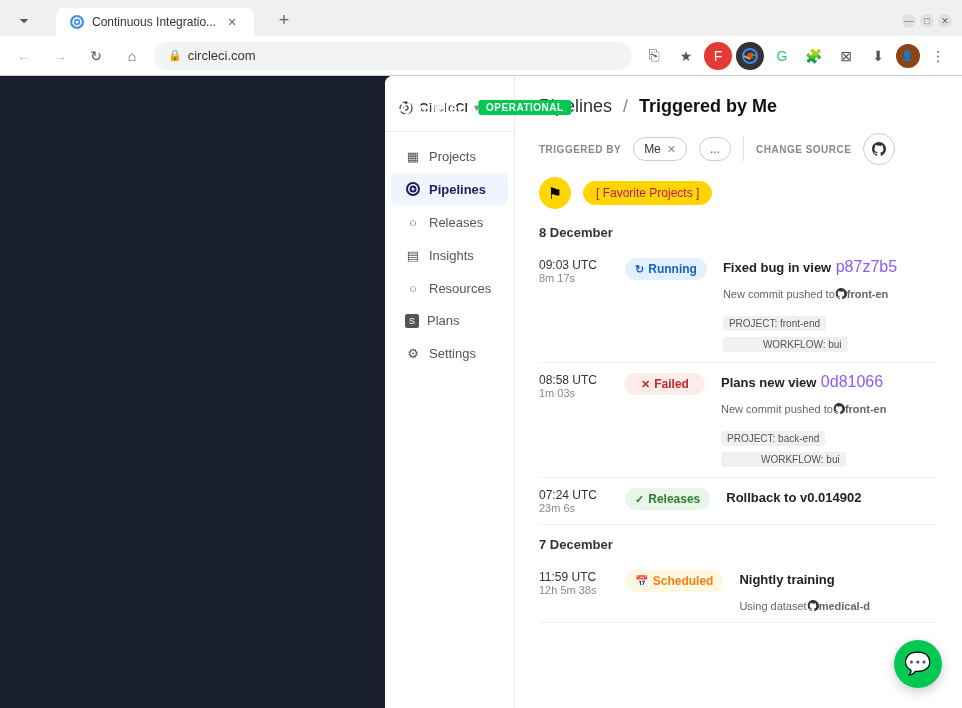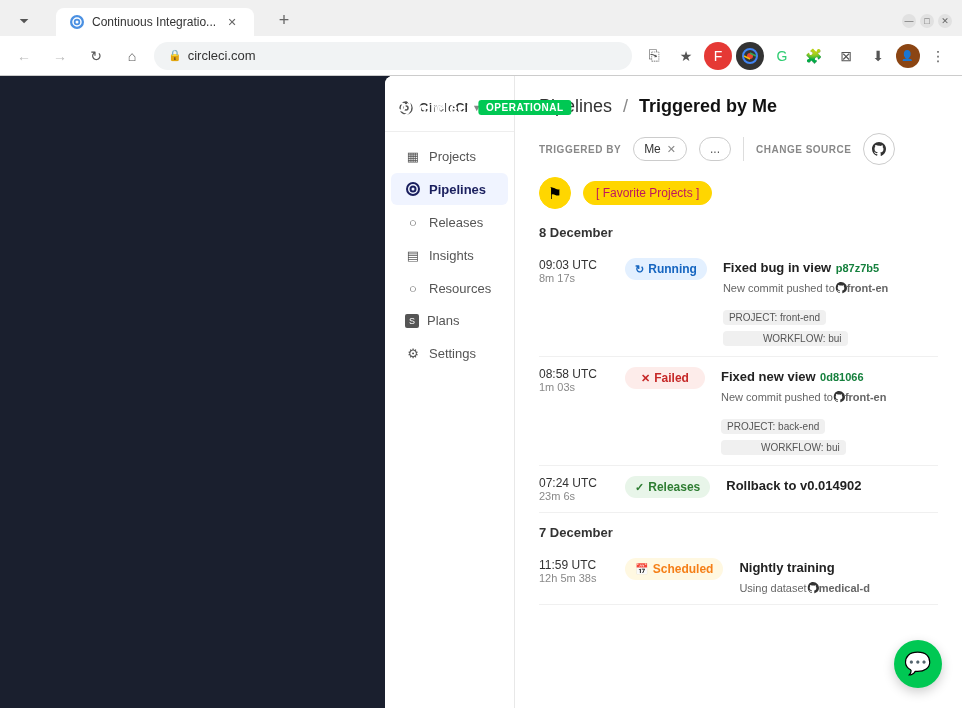--- a/index.html
+++ b/index.html
@@ -81,22 +81,22 @@
     .pipeline-time .elapsed { font-size: 11px; color: #888; }
     .pipeline-status { flex-shrink: 0; }
     .status-pill { display: flex; align-items: center; gap: 4px; border-radius: 20px; padding: 4px 10px; font-size: 12px; font-weight: 600; min-width: 80px; justify-content: center; }
     .status-running { background: #e3f0ff; color: #1565c0; }
     .status-failed { background: #fdecea; color: #c62828; }
     .status-success { background: #e8f5e9; color: #2e7d32; }
     .status-scheduled { background: #fff8e1; color: #f57f17; }
     .status-icon { font-size: 11px; }
     .pipeline-info { flex: 1; min-width: 0; }
     .pipeline-title { font-size: 13px; font-weight: 600; color: #222; }
-    .pipeline-hash { font-size: 11px; color: #15803d; font-weight: 700; }
-    .pipeline-meta { font-size: 11px; color: #666; margin-top: 6px; display: flex; align-items: center; gap: 0; }
+    .pipeline-hash { font-size: 16px; color: #8b5cf6; font-weight: 400; }
+    .pipeline-meta { font-size: 11px; color: #666; margin-top: 12px; display: flex; align-items: center; gap: 0; }
     .pipeline-tags { margin-top: 16px; display: flex; gap: 6px; flex-wrap: wrap; }
     .pipeline-tag { background: #f0f0f0; border-radius: 4px; padding: 2px 6px; font-size: 10px; color: #555; }
     .tag-project { color: #555; }
     .tag-workflow { color: #555; padding-left: 40px; }
 
     
     .chat-btn { position: fixed; bottom: 20px; right: 20px; width: 48px; height: 48px; border-radius: 50%; background: #00c853; display: flex; align-items: center; justify-content: center; color: white; font-size: 22px; cursor: pointer; box-shadow: 0 4px 12px rgba(0,0,0,0.2); z-index: 100; }
 
     
     .content::-webkit-scrollbar { width: 4px; }
@@ -299,21 +299,21 @@
         <div class="elapsed">1m 03s</div>
       </div>
       <div class="pipeline-status">
         <div class="status-pill status-failed">
           <span class="status-icon">✕</span>
           <span>Failed</span>
         </div>
       </div>
       <div class="pipeline-info">
         <div>
-          <span class="pipeline-title">Fixed new view</span>
+          <span class="pipeline-title">Plans new view</span>
           <span class="pipeline-hash"> 0d81066</span>
         </div>
         <div class="pipeline-meta">New commit pushed to <svg width="12" height="12" viewBox="0 0 12 12">
                   <path fill="#333" d="M6 0C3.07 0 0.75 2.32 0.75 6c0 2.31 1.51 4.29 3.6 4.99.26.05.36-.11.36-.25v-.9c-1.46.32-1.77-.71-1.77-.71-.24-.61-.59-.77-.59-.77-.48-.33.04-.32.04-.32.53.04.81.54.81.54.47.8 1.22.57 1.52.44.05-.34.18-.57.33-.7-1.16-.13-2.39-.58-2.39-2.6 0-.57.2-1.04.54-1.41-.05-.14-.23-.67.05-1.39 0 0 .44-.14 1.44.54A5 5 0 016 3.6c.44 0 .89.06 1.3.17 1-.68 1.44-.54 1.44-.54.28.72.1 1.25.05 1.39.34.37.54.84.54 1.41 0 2.02-1.23 2.46-2.4 2.59.19.16.36.49.36.98v1.46c0 .14.1.31.36.25C10.49 10.29 12 8.31 12 6c0-2.9-2.35-6-6-6z"></path>
                 </svg> <b>front-en</b></div>
         <div class="pipeline-tags">
                 <span class="pipeline-tag tag-project">PROJECT: back-end</span>
                 <span class="pipeline-tag tag-workflow">WORKFLOW: bui</span>
               </div>
       </div>

